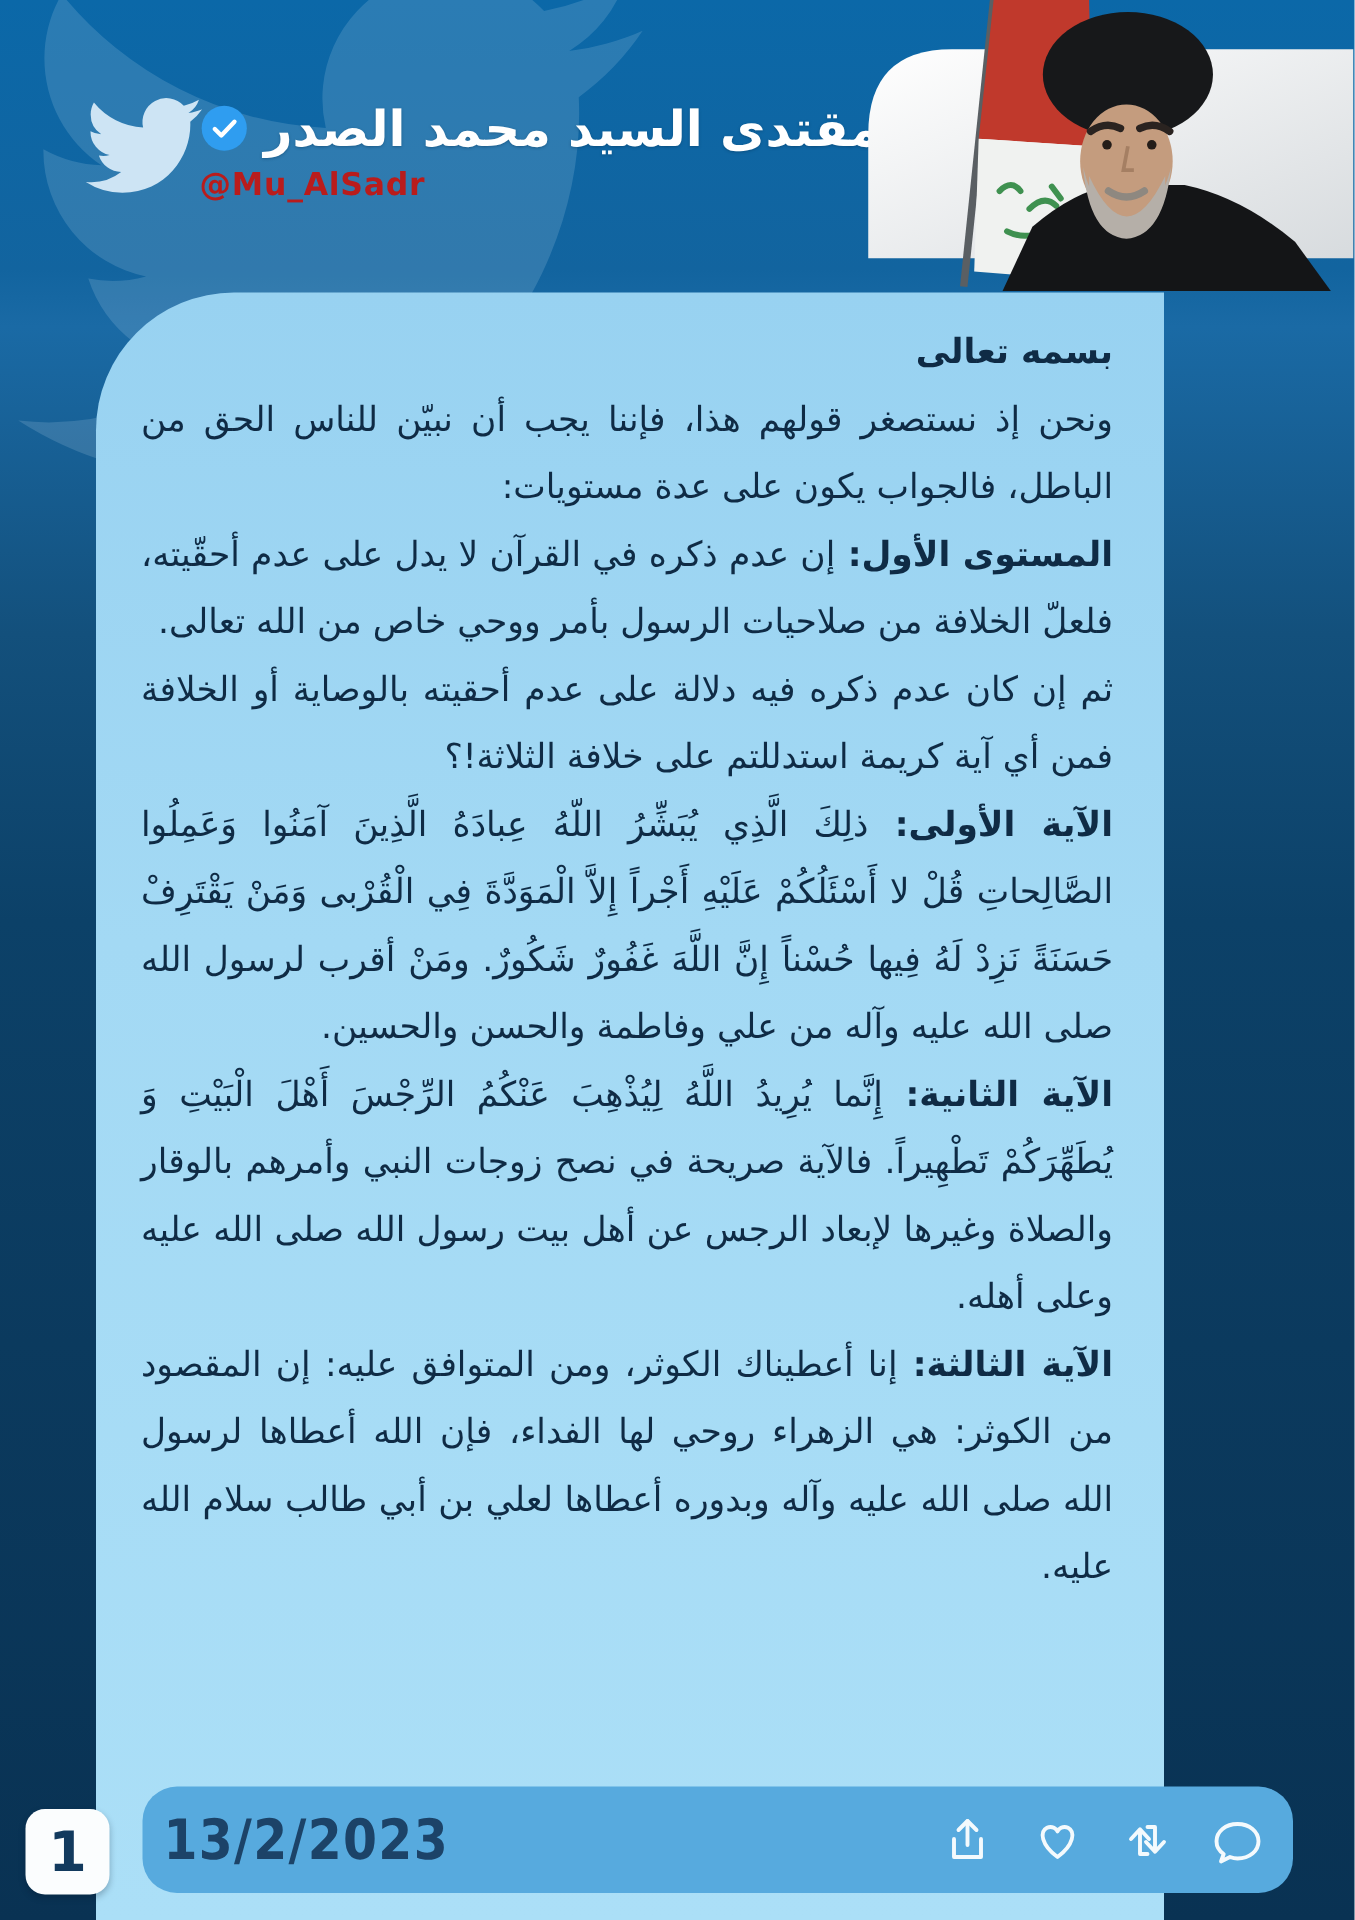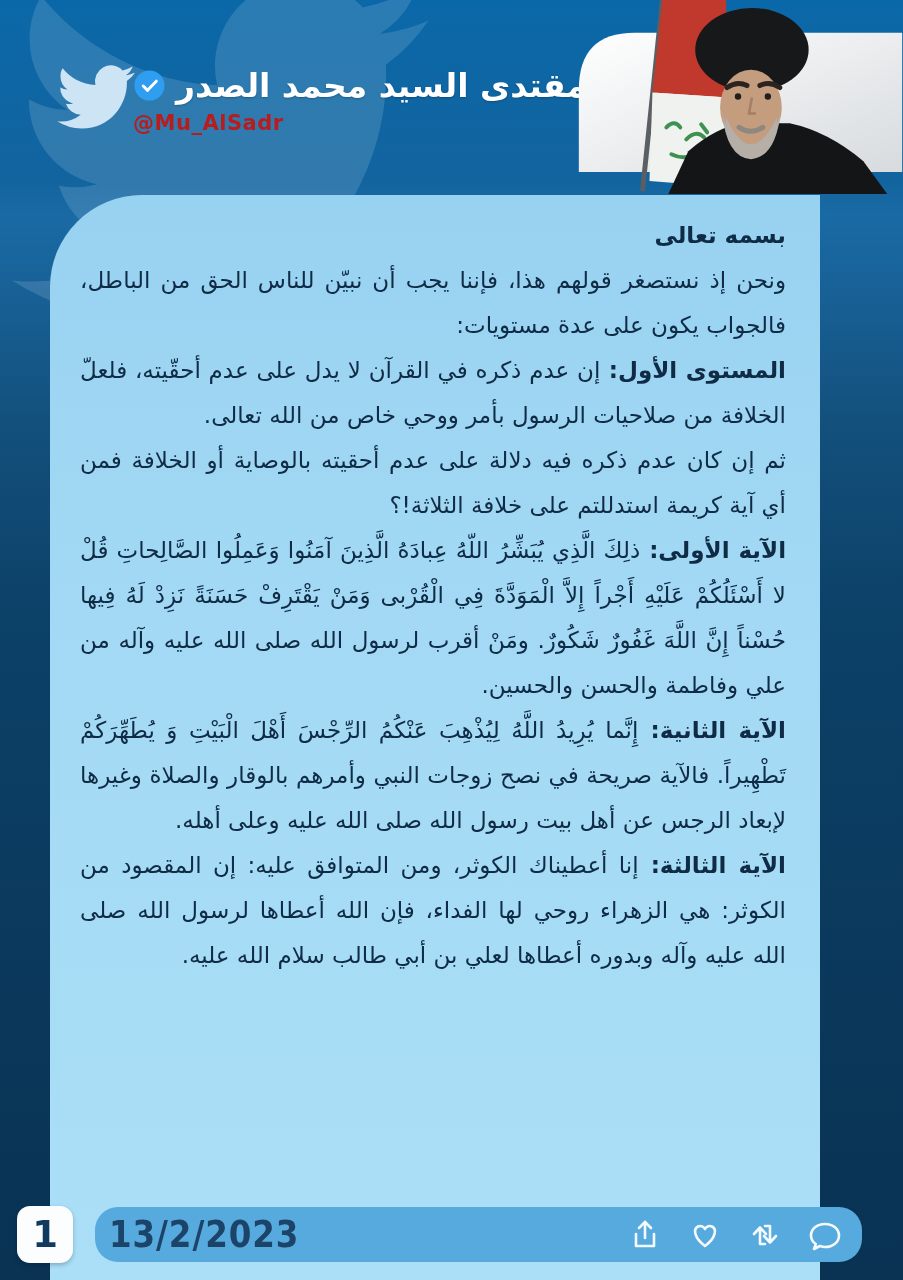--- a/index.html
+++ b/index.html
@@ -17,40 +17,40 @@
   .profile{top:66px;right:316px;display:flex;flex-direction:column;align-items:flex-start;gap:6px;}
   .name-row{display:flex;flex-direction:row;align-items:center;gap:10px;}
   .display-name{color:#ffffff;font-size:33px;font-weight:700;white-space:nowrap;direction:rtl;
     text-shadow:0 1px 2px rgba(0,40,70,.35);}
   .badge{width:33px;height:33px;flex:0 0 auto;}
   .handle{color:#b91c1c;font-size:21px;letter-spacing:.5px;font-weight:bold;}
   
   .photo{right:0;top:0;width:327px;height:194px;}
   
   .card{
-    left:50px;top:195px;width:770px;height:1085px;
+    left:64px;top:195px;width:712px;height:1085px;
     background:linear-gradient(180deg,#98d2f1 0%,#a3d9f4 40%,#abdff7 100%);
     border-top-left-radius:92px;
   }
   .content{
     position:absolute;left:30px;right:34px;top:18px;
     direction:rtl;text-align:justify;
     color:#0f2b45;font-size:23px;line-height:45px;
   }
   .content p{margin:0;}
   .plabel{font-weight:700;}
   .plabel:not(:empty)::after{content:" ";}
   
   .page-badge{
     left:17px;bottom:17px;width:56px;height:57px;background:#fbfdfe;border-radius:13px;
     display:flex;align-items:center;justify-content:center;
     color:#123a5e;font-size:37px;font-weight:700;box-shadow:0 2px 4px rgba(0,20,40,.25);
   }
   .date-pill{
-    left:95px;right:41px;bottom:18px;height:55px;background:#57aade;border-radius:23px;
+    left:95px;right:41px;bottom:18px;height:71px;background:#57aade;border-radius:23px;
     display:flex;flex-direction:row;align-items:center;justify-content:space-between;
     padding:0 18px 0 14px;box-sizing:border-box;direction:ltr;
   }
   .date-text{color:#1c4368;font-size:37px;font-weight:700;letter-spacing:1px;
     font-family:"DejaVu Sans",sans-serif;transform:scaleX(.88);transform-origin:left center;}
   .actions{display:flex;flex-direction:row;align-items:center;gap:22px;}
   .action-icon{width:38px;height:38px;cursor:pointer;}
   .action-icon path{fill:none;stroke:#f4fafd;stroke-width:2.6;stroke-linecap:round;stroke-linejoin:round;}
 </style>
 </head>

